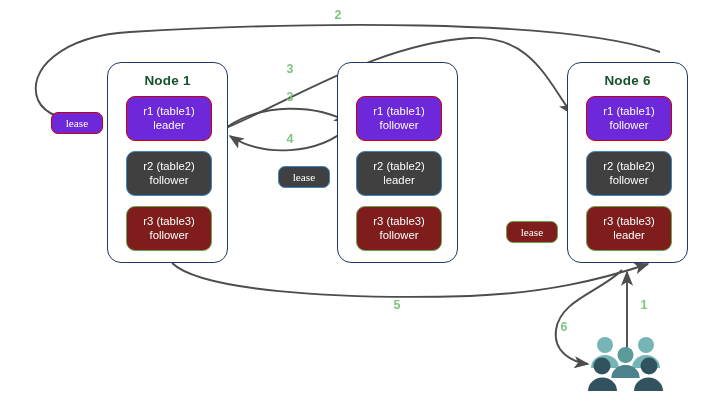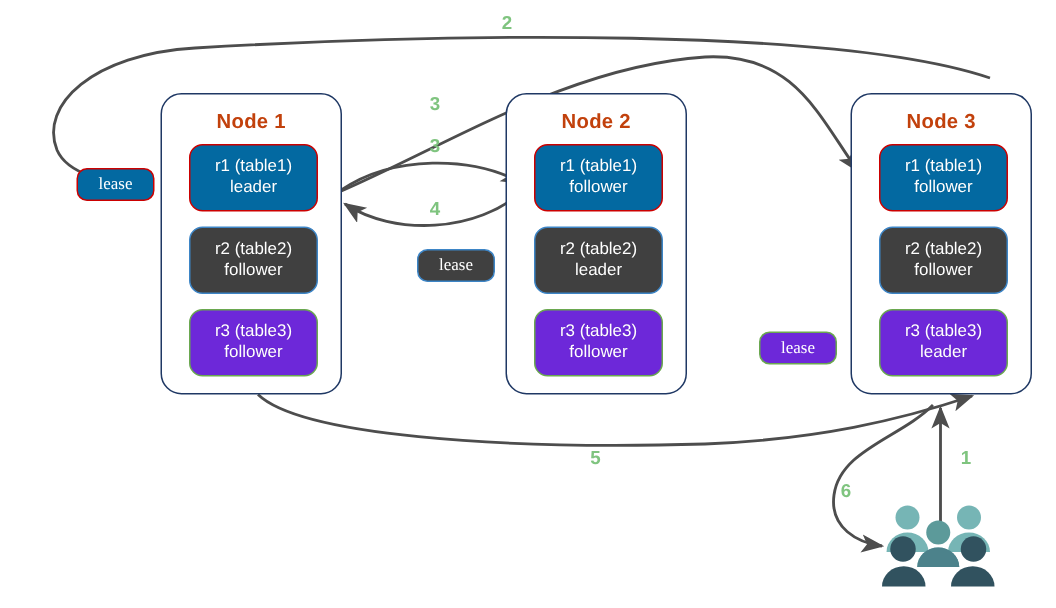--- a/index.html
+++ b/index.html
@@ -22,41 +22,41 @@
     background:#ffffff;
     z-index:3;
   }
   .node-title{
     position:absolute;
     width:100%;
     text-align:center;
     top:10px;
     font-size:13.5px;
     font-weight:bold;
-    color:#c2410c;
+    color:#14532d;
     letter-spacing:.2px;
   }
   .replica{
     position:absolute;
     box-sizing:border-box;
     border-radius:9px;
     color:#ffffff;
     font-size:11.3px;
     line-height:13.5px;
     text-align:center;
     display:flex;
     flex-direction:column;
     align-items:center;
     justify-content:center;
     text-shadow:0 0 1px rgba(0,0,0,.12);
   }
   .replica .l1,.replica .l2{display:block;}
-  .rep-red{background:#0369a1;border:1.6px solid #cc0000;}
+  .rep-red{background:#6d28d9;border:1.6px solid #cc0000;}
   .rep-blue{background:#404040;border:1.6px solid #3d85c6;}
-  .rep-green{background:#6d28d9;border:1.6px solid #6aa84f;}
+  .rep-green{background:#7f1d1d;border:1.6px solid #6aa84f;}
 
   .lease{
     position:absolute;
     box-sizing:border-box;
     border-radius:7px;
     color:#ffffff;
     font-size:11.3px;
     line-height:20px;
     text-align:center;
     z-index:4;
@@ -111,37 +111,36 @@
       <span class="l1">r2 (table2)</span>
       <span class="l2">follower</span>
     </div>
     <div class="replica rep-green" style="left:18px;top:143px;width:86px;height:45px;">
       <span class="l1">r3 (table3)</span>
       <span class="l2">follower</span>
     </div>
   </div>
 
   <div class="node-panel" style="left:337px;top:62px;width:121px;height:201px;">
-    <div class="node-title">Node 2</div>
     <div class="replica rep-red" style="left:18px;top:33px;width:86px;height:45px;">
       <span class="l1">r1 (table1)</span>
       <span class="l2">follower</span>
     </div>
     <div class="replica rep-blue" style="left:18px;top:88px;width:86px;height:45px;">
       <span class="l1">r2 (table2)</span>
       <span class="l2">leader</span>
     </div>
     <div class="replica rep-green" style="left:18px;top:143px;width:86px;height:45px;">
       <span class="l1">r3 (table3)</span>
       <span class="l2">follower</span>
     </div>
   </div>
 
   <div class="node-panel" style="left:567px;top:62px;width:121px;height:201px;">
-    <div class="node-title">Node 3</div>
+    <div class="node-title">Node 6</div>
     <div class="replica rep-red" style="left:18px;top:33px;width:86px;height:45px;">
       <span class="l1">r1 (table1)</span>
       <span class="l2">follower</span>
     </div>
     <div class="replica rep-blue" style="left:18px;top:88px;width:86px;height:45px;">
       <span class="l1">r2 (table2)</span>
       <span class="l2">follower</span>
     </div>
     <div class="replica rep-green" style="left:18px;top:143px;width:86px;height:45px;">
       <span class="l1">r3 (table3)</span>

